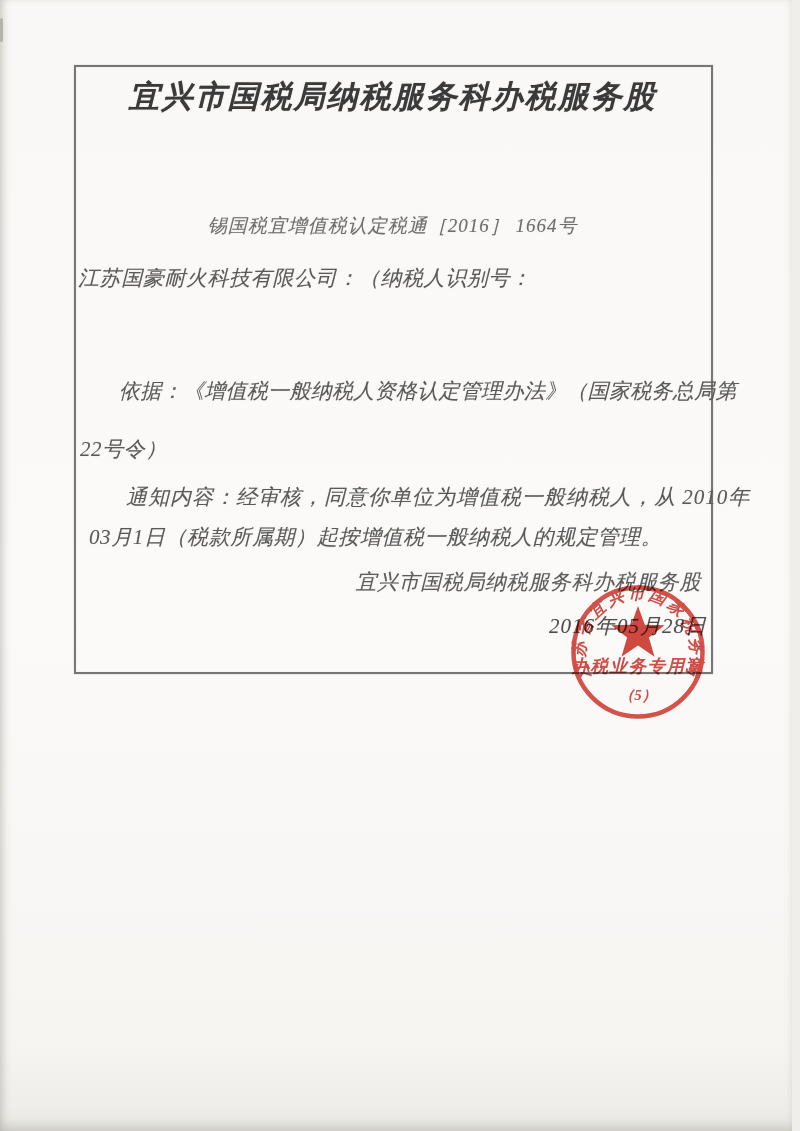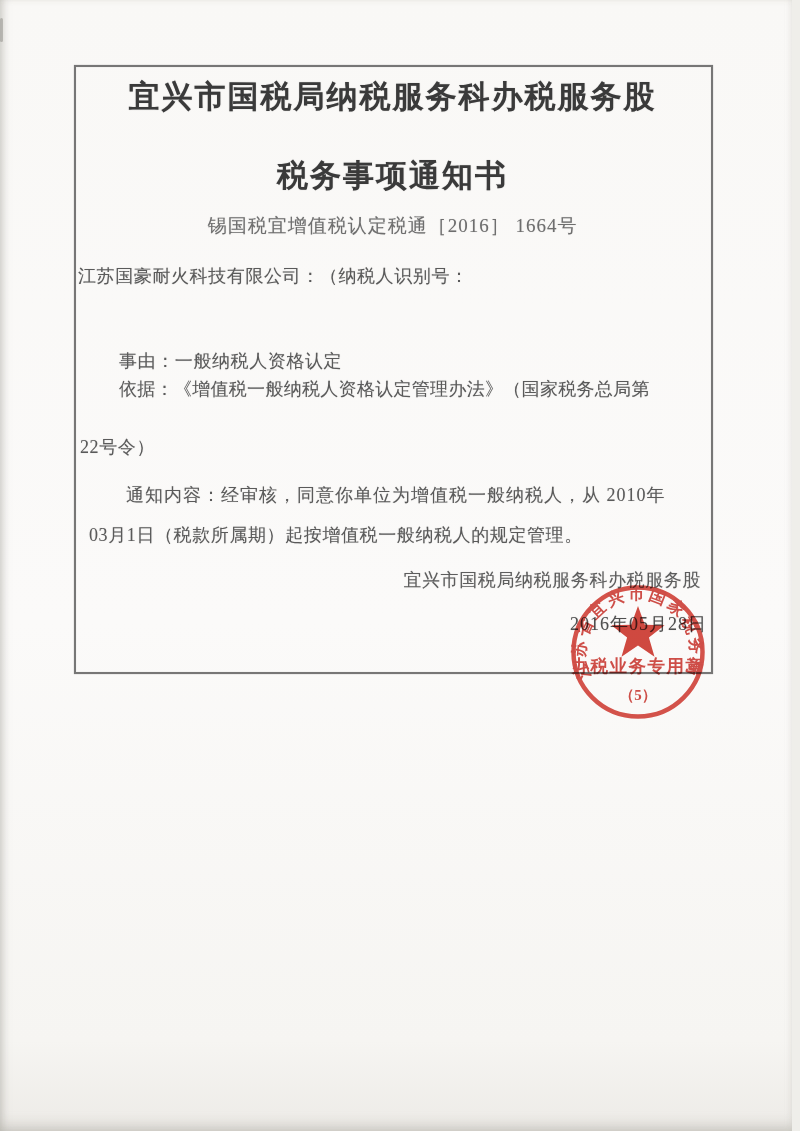--- a/index.html
+++ b/index.html
@@ -11,35 +11,36 @@
   }
   .page {
     position: relative;
     width: 792px; height: 1131px;
     background: linear-gradient(180deg, #f9f8f6 0%, #fbfaf9 55%, #f6f5f2 92%, #edebe7 100%);
     box-shadow:
       inset 8px 0 10px -6px rgba(170,168,160,0.6),
       inset -4px 0 8px -6px rgba(190,188,182,0.40),
       inset 0 -12px 14px -8px rgba(172,169,162,0.55),
       inset 0 4px 8px -6px rgba(205,203,197,0.30);
+    font-style: italic;
   }
   .edge-mark {
     position: absolute; left: 0; top: 18px; width: 3px; height: 24px;
     background: rgba(150,148,142,0.55); border-radius: 2px;
   }
   .frame {
     position: absolute; left: 74px; top: 65px; width: 635px; height: 605px;
     border: 2px solid rgba(95,95,95,0.85);
     box-shadow: 0 0 1px rgba(120,120,120,0.6), inset 0 0 1px rgba(120,120,120,0.4);
   }
   .line {
     position: absolute;
     white-space: pre;
     color: #5a5a5a;
-    font-size: 18px;
+    font-size: 21px;
     letter-spacing: 0.6px;
     text-shadow: 0 0 1px rgba(110,110,110,0.35);
   }
   .centered { left: 74px; width: 637px; text-align: center; }
   .title-big {
     font-size: 31px; font-weight: 700; color: #3a3a3a;
     letter-spacing: 2px;
     text-shadow: 0 0 1px rgba(70,70,70,0.45);
   }
   .docnum { color: #6e6e6e; font-size: 19px; letter-spacing: 1px; }
@@ -73,28 +74,26 @@
 <body>
 
 <div class="page">
 
   <div class="edge-mark"></div>
 
   <div class="frame"></div>
 
   <div class="line centered title-big" style="top: 76px;">宜兴市国税局纳税服务科办税服务股</div>
 
-  <div class="line centered title-big" style="top: 155px;">税务事项通知书</div>
 
   <div class="line centered docnum" style="top: 213px;">锡国税宜增值税认定税通［2016］ 1664号</div>
 
   <div class="line" style="top: 264px; left: 78px;">江苏国豪耐火科技有限公司：（纳税人识别号：</div>
 
 
-  <div class="line" style="top: 349px; left: 119px;">事由：一般纳税人资格认定</div>
 
   <div class="line" style="top: 377px; left: 119px; letter-spacing: 0.3px;">依据：《增值税一般纳税人资格认定管理办法》（国家税务总局第</div>
 
   <div class="line" style="top: 435px; left: 80px;">22号令）</div>
 
   <div class="line" style="top: 483px; left: 119px; letter-spacing: 1px; margin-left: 7px;">通知内容：经审核，同意你单位为增值税一般纳税人，从 2010年</div>
 
   <div class="line" style="top: 523px; left: 75px; padding-left: 14px;">03月1日（税款所属期）起按增值税一般纳税人的规定管理。</div>
 
   <div class="line sig" style="top: 568px; right: 91px;">宜兴市国税局纳税服务科办税服务股</div>

